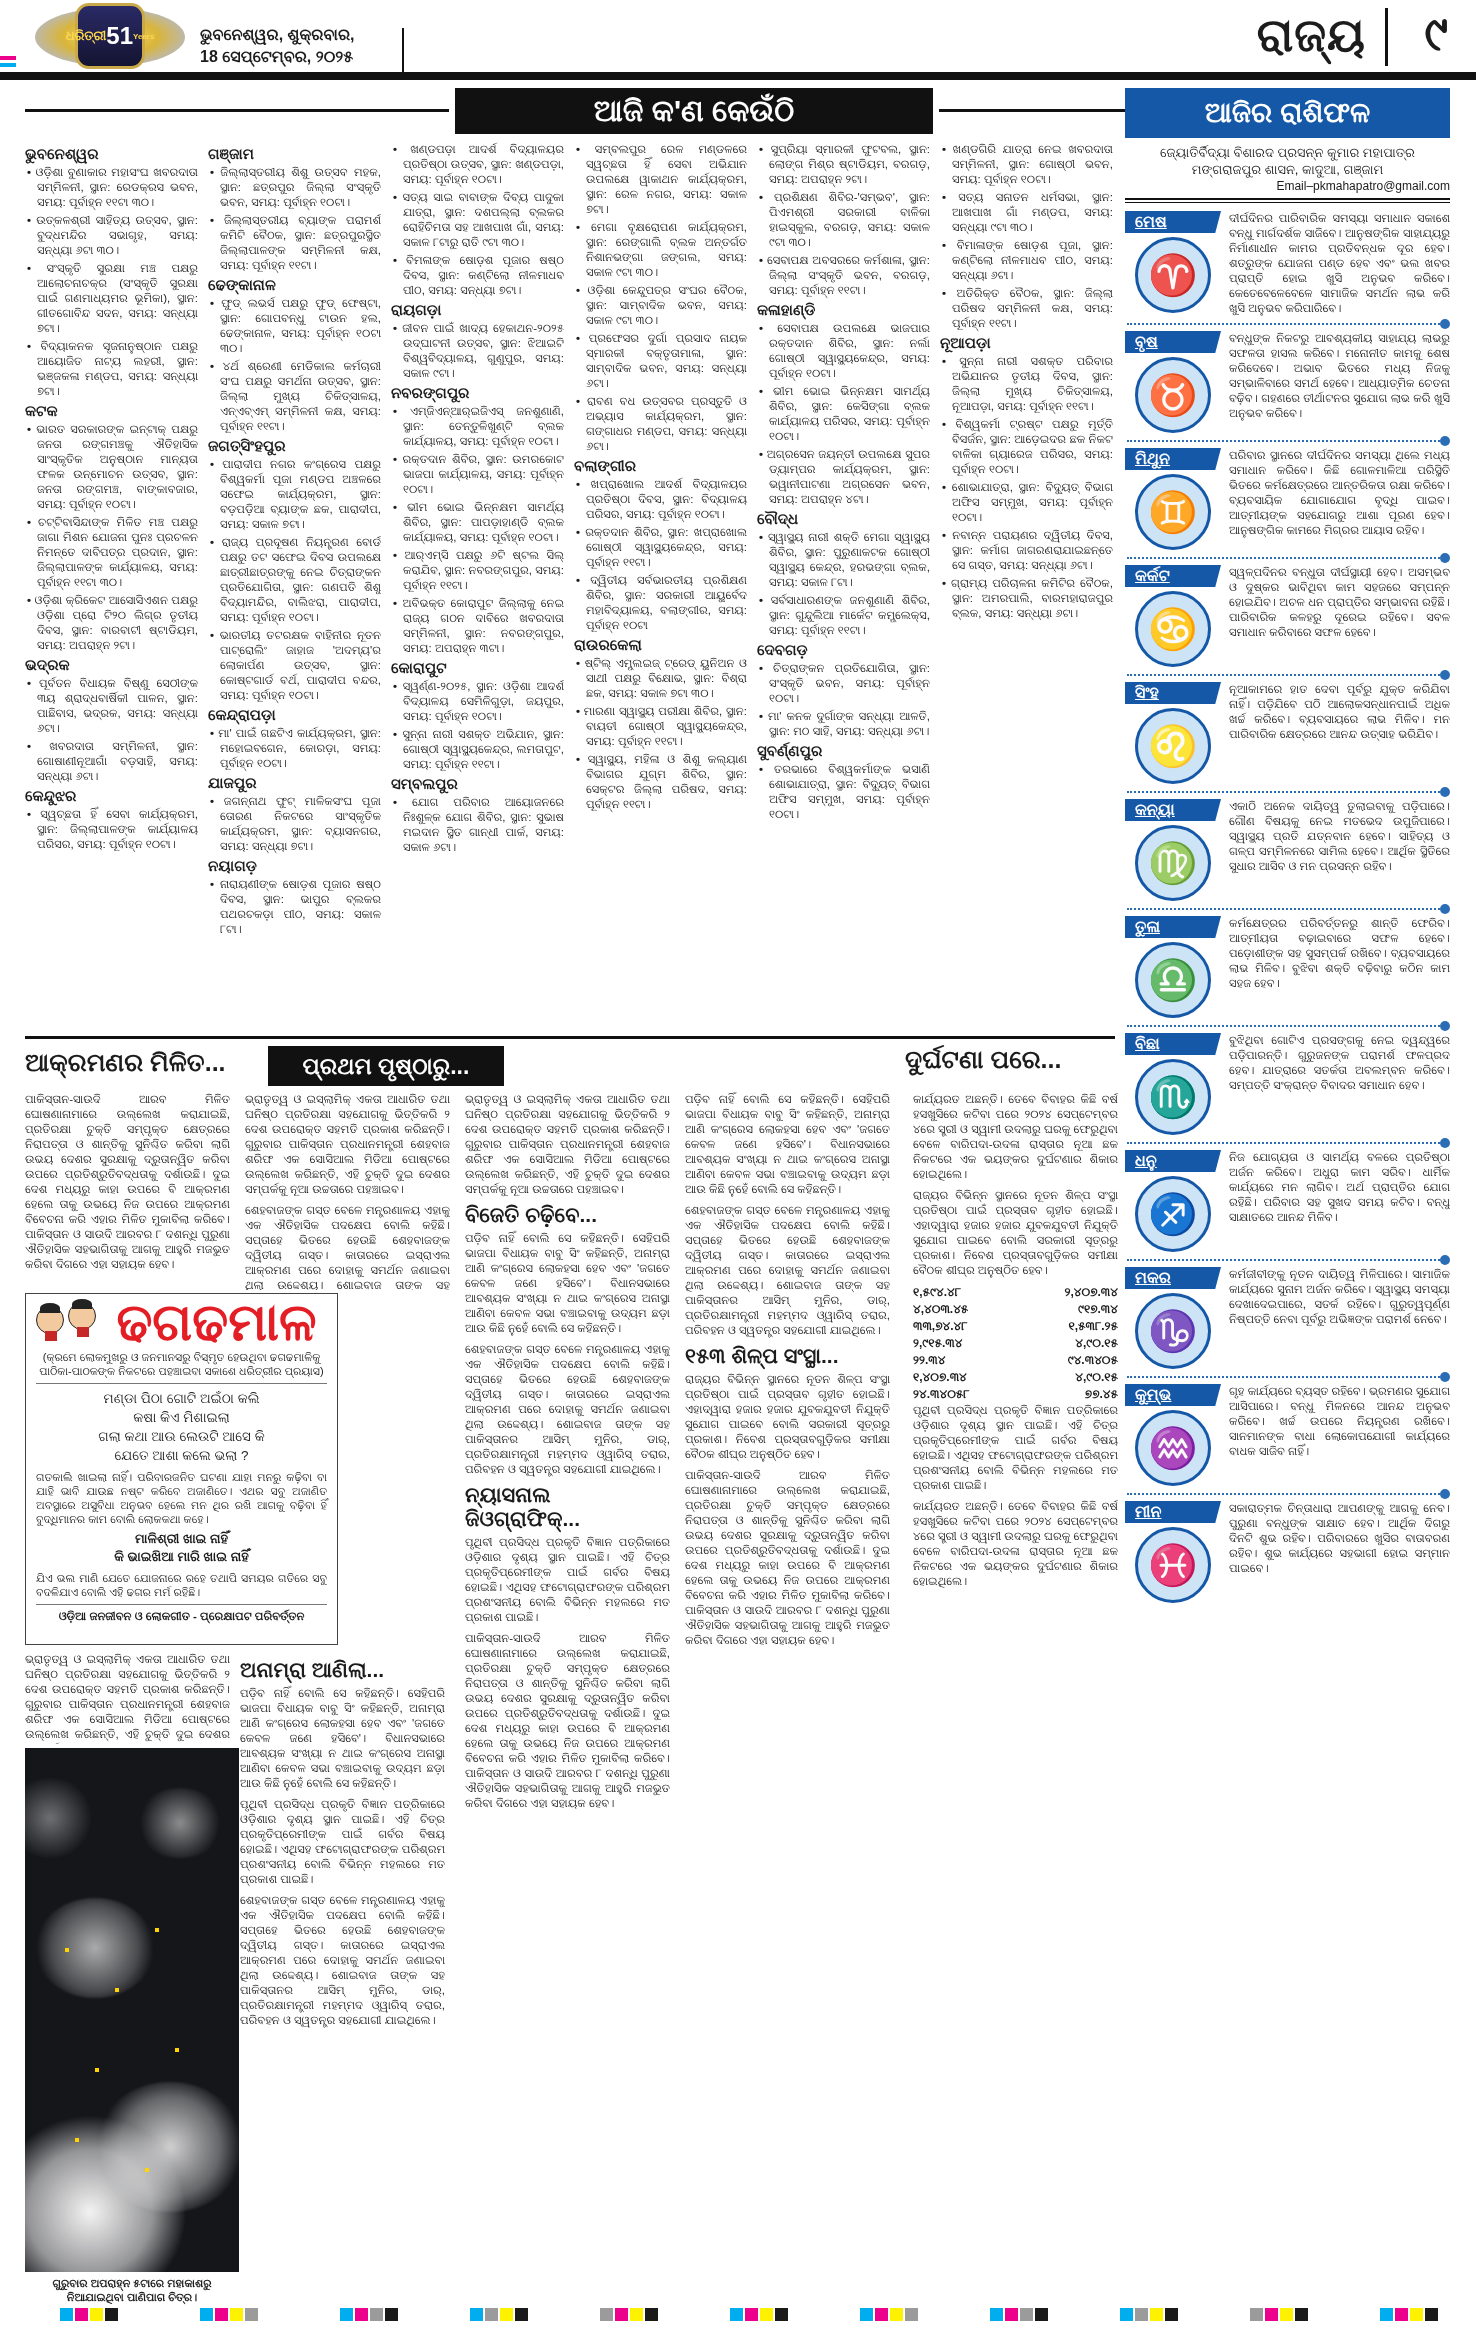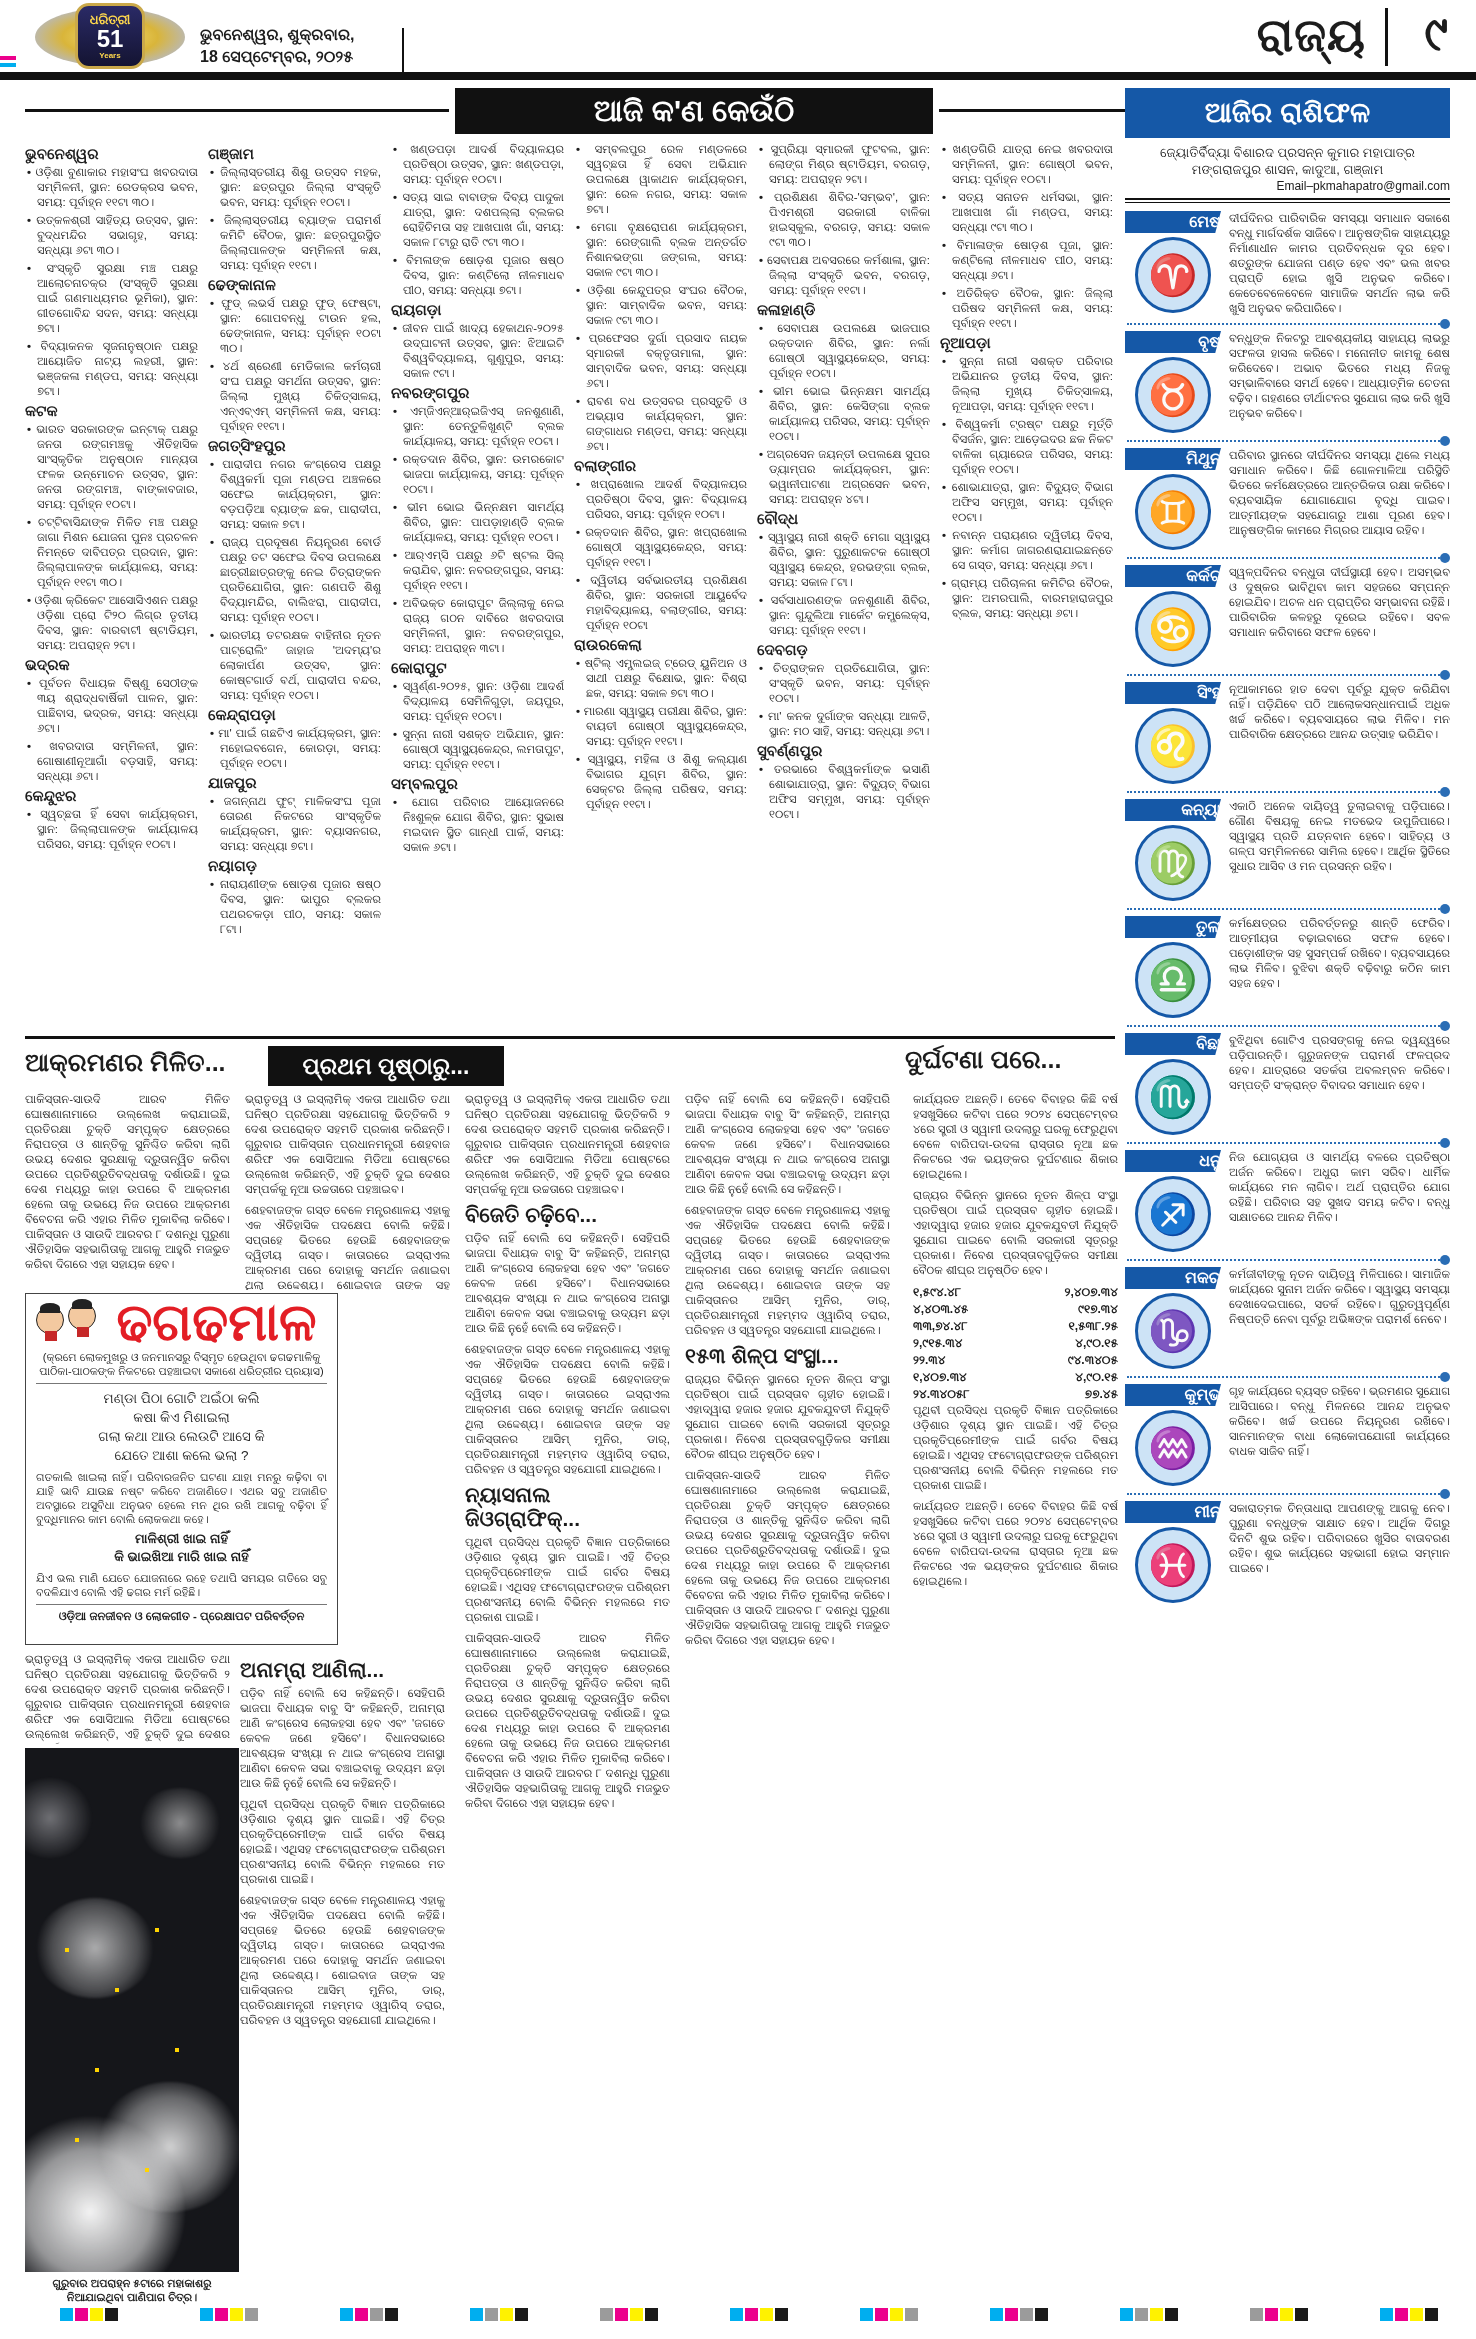--- a/index.html
+++ b/index.html
@@ -7,21 +7,21 @@
         font-family:"Liberation Sans",sans-serif;color:#1c1c1c;}
   
   .regmark-tl{position:absolute;left:0;top:56px;width:16px;height:14px;}
   .regmark-tl i{display:block;height:4px;margin-bottom:3px;}
   .header{position:absolute;left:0;top:0;width:1476px;height:72px;}
   .logo{position:absolute;left:30px;top:2px;width:160px;height:68px;}
   .logo .wing{position:absolute;top:6px;width:150px;height:58px;border-radius:50%;
       background:radial-gradient(ellipse at center,#f7e27a 0%,#d9b53a 45%,#b9b9b9 75%,#8f8f8f 100%);left:5px;}
   .logo .core{position:absolute;left:45px;top:1px;width:70px;height:66px;border-radius:14px;
       background:linear-gradient(#2a2a66,#141432);border:3px solid #caa94a;box-sizing:border-box;
-      display:flex;flex-direction:column;align-items:center;justify-content:center;color:#fff;}
+      display:flex;flex-direction:row;align-items:center;justify-content:center;color:#fff;}
   .logo .core .nm{color:#ffd84d;font-size:13px;font-weight:bold;line-height:14px;}
   .logo .core .yr{font-size:24px;font-weight:bold;line-height:24px;}
   .logo .core .yl{font-size:8px;color:#ffd84d;line-height:9px;font-weight:bold;}
   .dateline{position:absolute;left:200px;top:24px;width:195px;font-size:16px;font-weight:bold;line-height:22px;}
   .vr1{position:absolute;left:402px;top:28px;width:2px;height:44px;background:#111;}
   .section-title{position:absolute;right:110px;top:8px;font-size:46px;font-weight:bold;letter-spacing:1px;}
   .vr2{position:absolute;right:88px;top:8px;width:3px;height:58px;background:#111;}
   .page-num{position:absolute;right:28px;top:6px;font-size:48px;font-weight:bold;}
   .black-bar{position:absolute;left:0;top:72px;width:1476px;height:8px;background:#111;}
   
@@ -37,22 +37,22 @@
   .listings-bottom-rule{position:absolute;left:25px;top:1036px;width:1090px;height:3px;background:#111;}
   
   #horo{position:absolute;left:1125px;top:88px;width:325px;height:2170px;overflow:hidden;}
   .horo-title{height:50px;background:#1558a7;color:#fff;display:flex;align-items:center;justify-content:center;
       font-size:28px;font-weight:bold;}
   .horo-astro{font-size:13px;text-align:center;margin-top:6px;line-height:17px;}
   .horo-email{font-size:12px;text-align:right;line-height:16px;}
   .horo-drule{border-top:2px solid #111;border-bottom:1px solid #111;height:2px;margin:4px 0 2px 0;}
   .hentry{display:flex;gap:8px;padding-top:6px;}
   .hleft{flex:0 0 96px;}
-  .hlabel{background:#1558a7;color:#fff;font-weight:bold;font-size:16px;text-align:right;padding:2px 0;
-      clip-path:polygon(0 0,100% 0,94% 100%,0 100%);}
+  .hlabel{background:#1558a7;color:#fff;font-weight:bold;font-size:16px;text-align:left;padding:2px 10px;
+      clip-path:polygon(0 0,100% 0,94% 100%,0 100%);text-decoration:underline;}
   .hcircle{width:76px;height:76px;margin:4px auto 0 auto;border-radius:50%;background:#cde3f6;
       border:3px solid #1558a7;box-sizing:border-box;display:flex;align-items:center;justify-content:center;
       font-size:40px;color:#16365c;}
   .htext{font-size:11.5px;line-height:15px;text-align:justify;flex:1;}
   .hsep{border-top:2px dotted #2a6db5;margin:7px 2px 0 2px;position:relative;}
   .hsep::after{content:"";position:absolute;right:-2px;top:-6px;width:10px;height:10px;border-radius:50%;background:#2a6db5;}
   
   .art-headline{position:absolute;font-size:25px;font-weight:bold;line-height:28px;}
   .cont-tag{position:absolute;left:268px;top:1046px;width:236px;height:40px;background:#111;color:#fff;
       display:flex;align-items:center;justify-content:center;font-size:23px;font-weight:bold;}

